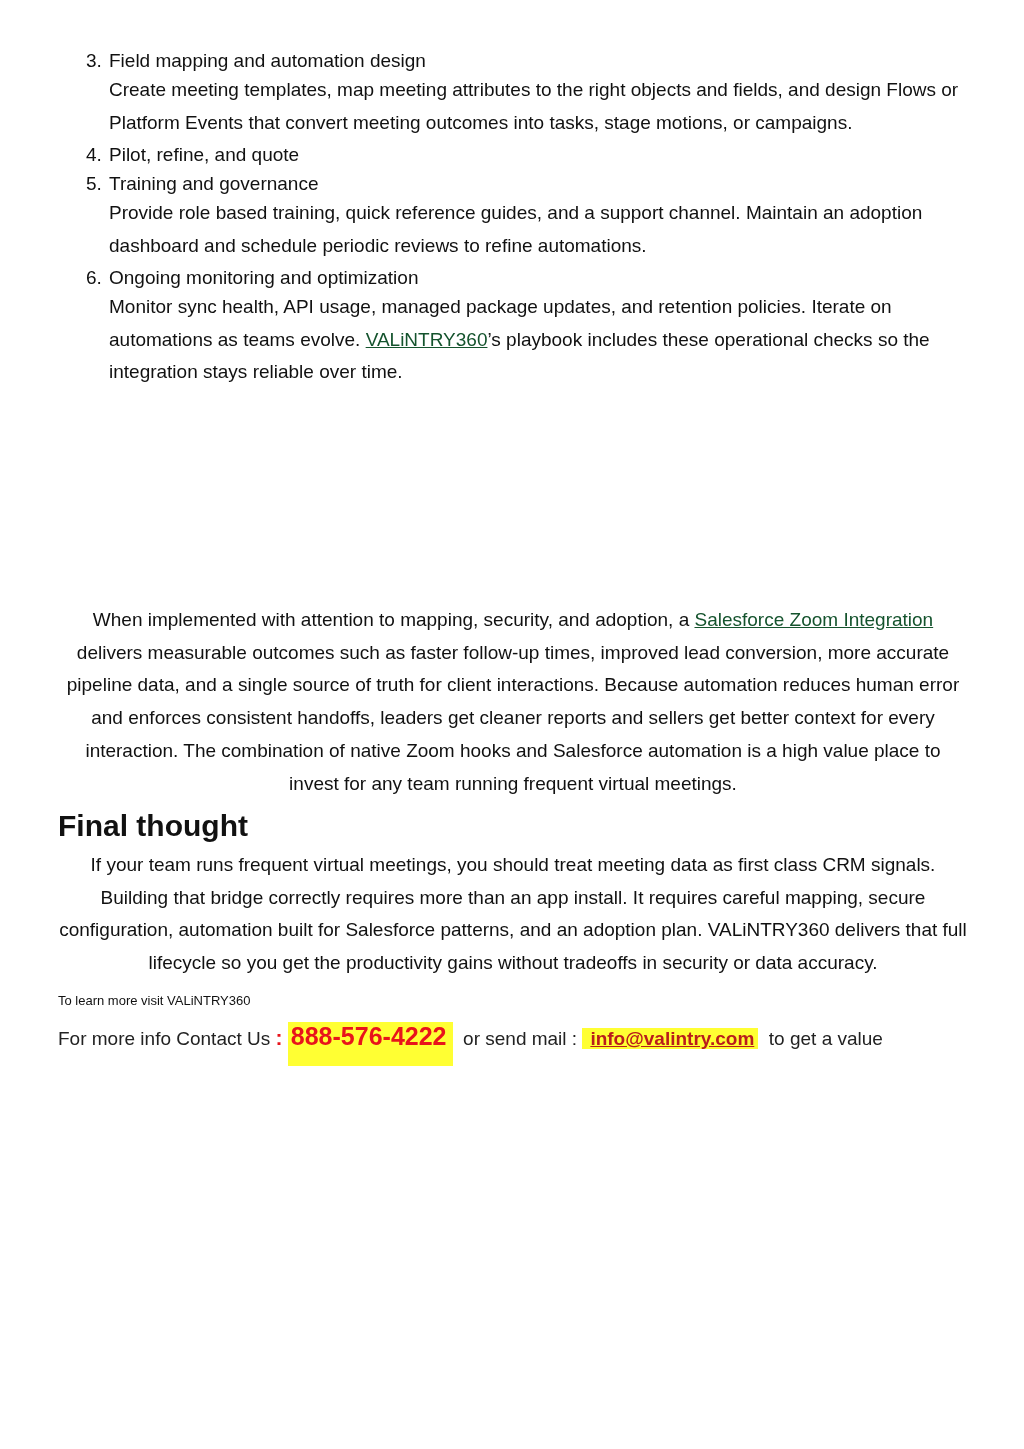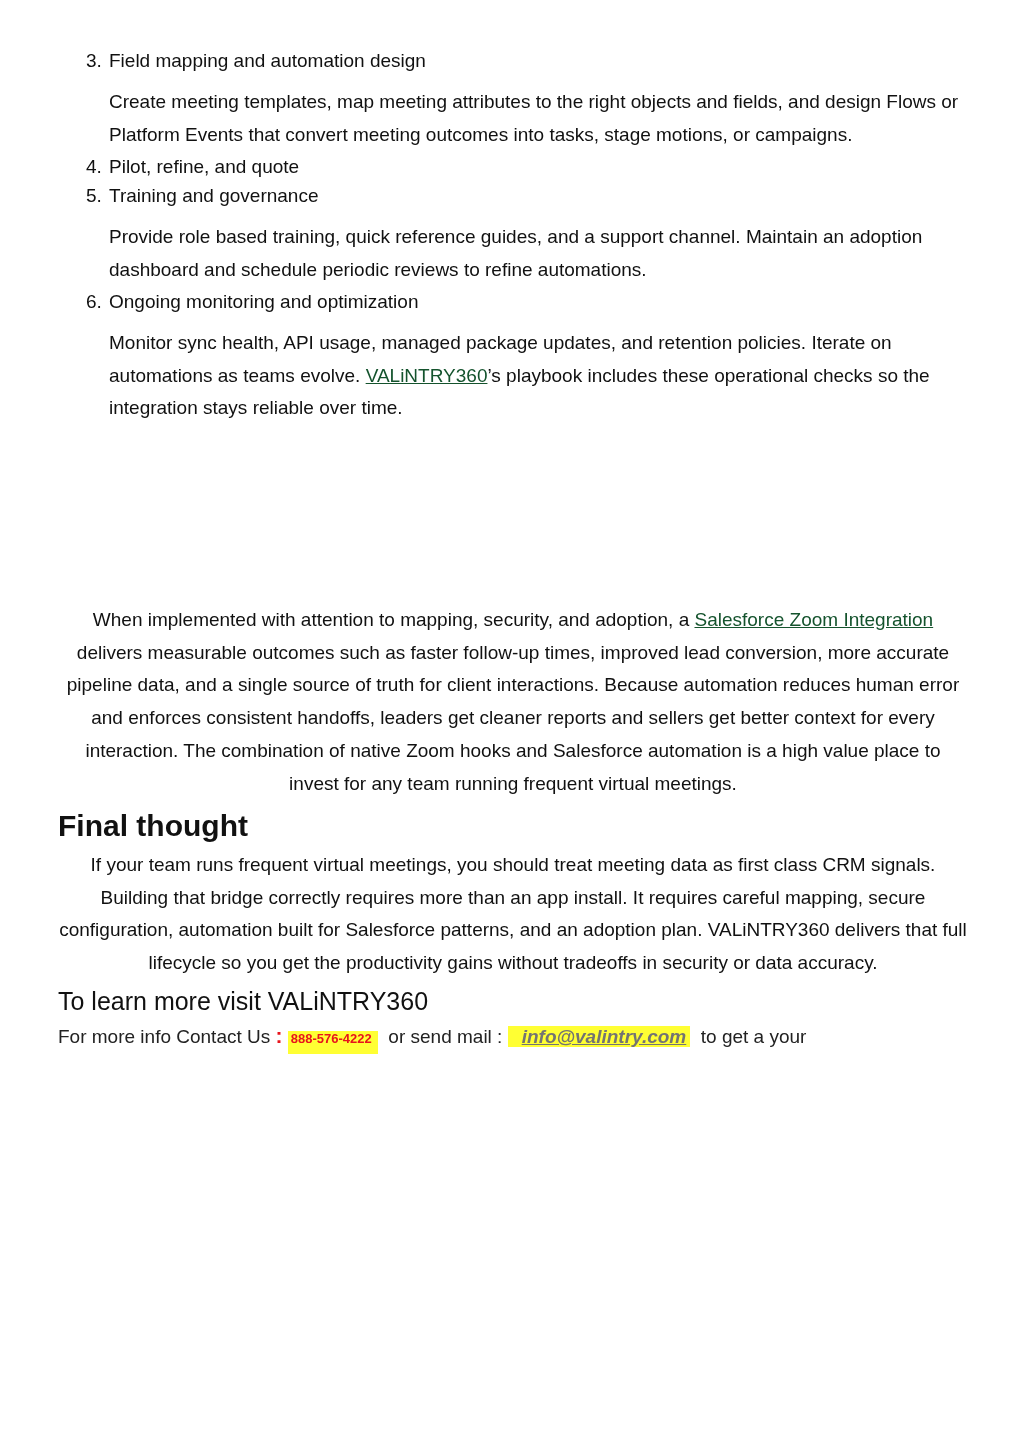--- a/index.html
+++ b/index.html
@@ -45,21 +45,21 @@
       display: block;
       padding-left: 23px;
       font-size: 19px;
       line-height: 26px;
     }
     .item-body {
       display: block;
       padding-left: 23px;
       font-size: 19px;
       line-height: 32.5px;
-      margin-top: 12px;
+      margin-top: 0px;
     }
     a.link {
       color: #14532d;
       text-decoration: underline;
     }
     
     .section-heading {
       position: absolute;
       left: 86px;
       top: 540px;
@@ -88,52 +88,51 @@
       top: 806px;
       font-size: 30px;
       font-weight: bold;
       line-height: 40px;
     }
     .para2 { top: 849px; }
     .learn-more {
       position: absolute;
       left: 58px;
       top: 988px;
-      font-size: 25px;
+      font-size: 13px;
       line-height: 26px;
     }
     .contact-line {
       position: absolute;
       left: 58px;
       top: 1022px;
       font-size: 19px;
       line-height: 28px;
       white-space: nowrap;
       color: #222222;
     }
     .colon-red {
       color: #e8141b;
       font-weight: bold;
       font-size: 21px;
     }
     .phone {
       background: #ffff33;
       color: #e8141b;
       font-weight: bold;
-      font-size: 13px;
-      padding: 0 6px 8px 3px;
+      font-size: 25px;
+      padding: 0 6px 16px 3px;
     }
     .email {
       background: #ffff33;
-      color: #737373;
+      color: #b91c1c;
       font-weight: bold;
       font-size: 19px;
       text-decoration: underline;
-      padding: 0 4px 0 14px;
-      font-style: italic;
+      padding: 0 4px 0 8px;
     }
   </style>
 </head>
 <body>
 
 <div class="page">
 
   <div class="list">
 
     <div class="list-item">
@@ -167,16 +166,16 @@
   </div>
 
   <div class="final-heading">Final thought</div>
 
   <div class="para para2">If your team runs frequent virtual meetings, you should treat meeting data as first class CRM signals. Building that bridge correctly requires more than an app install. It requires careful mapping, secure configuration, automation built for Salesforce patterns, and an adoption plan. VALiNTRY360 delivers that full lifecycle so you get the productivity gains without tradeoffs in security or data accuracy.</div>
 
   <div class="learn-more">To learn more visit VALiNTRY360</div>
 
   <div class="contact-line">
     <span>For more info Contact Us </span><span class="colon-red">:</span>
-    <span class="phone">888-576-4222</span><span style="white-space: pre;">  or send mail : </span><a class="email" href="#">info@valintry.com</a><span style="white-space: pre;">  to get a your</span>
+    <span class="phone">888-576-4222</span><span style="white-space: pre;">  or send mail : </span><a class="email" href="#">info@valintry.com</a><span style="white-space: pre;">  to get a value</span>
   </div>
 
 </div>
 
 </body></html>

